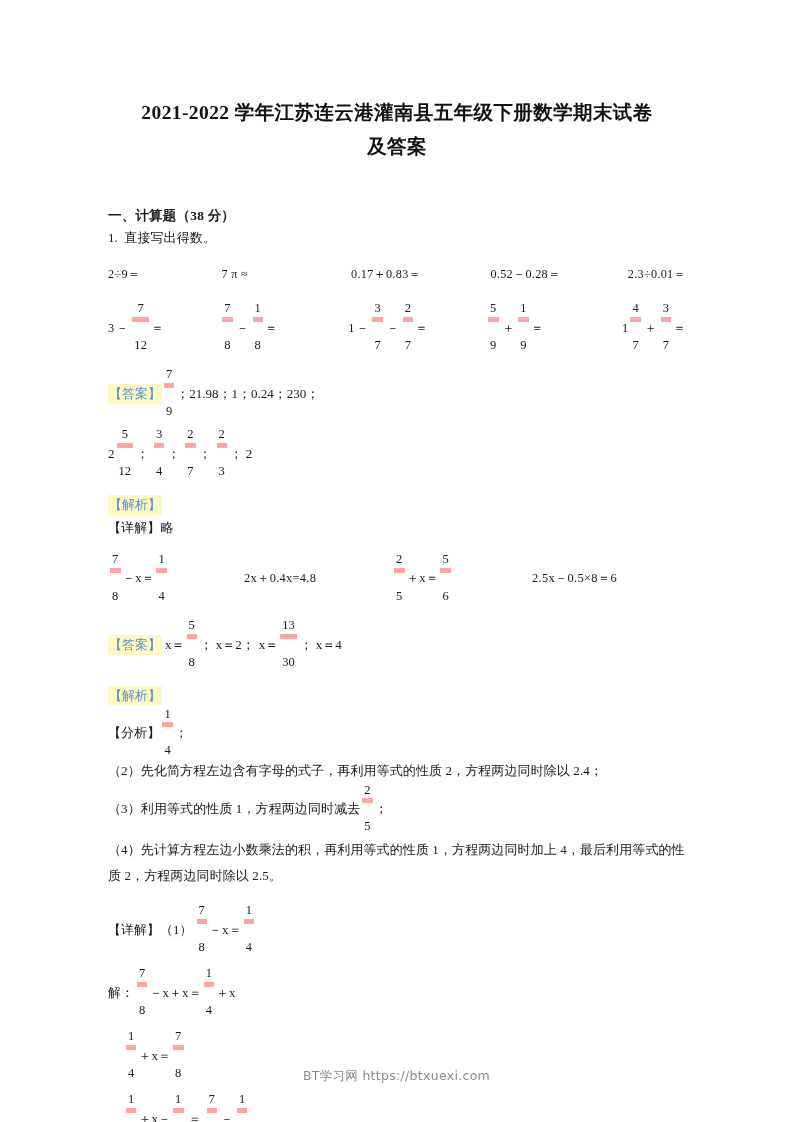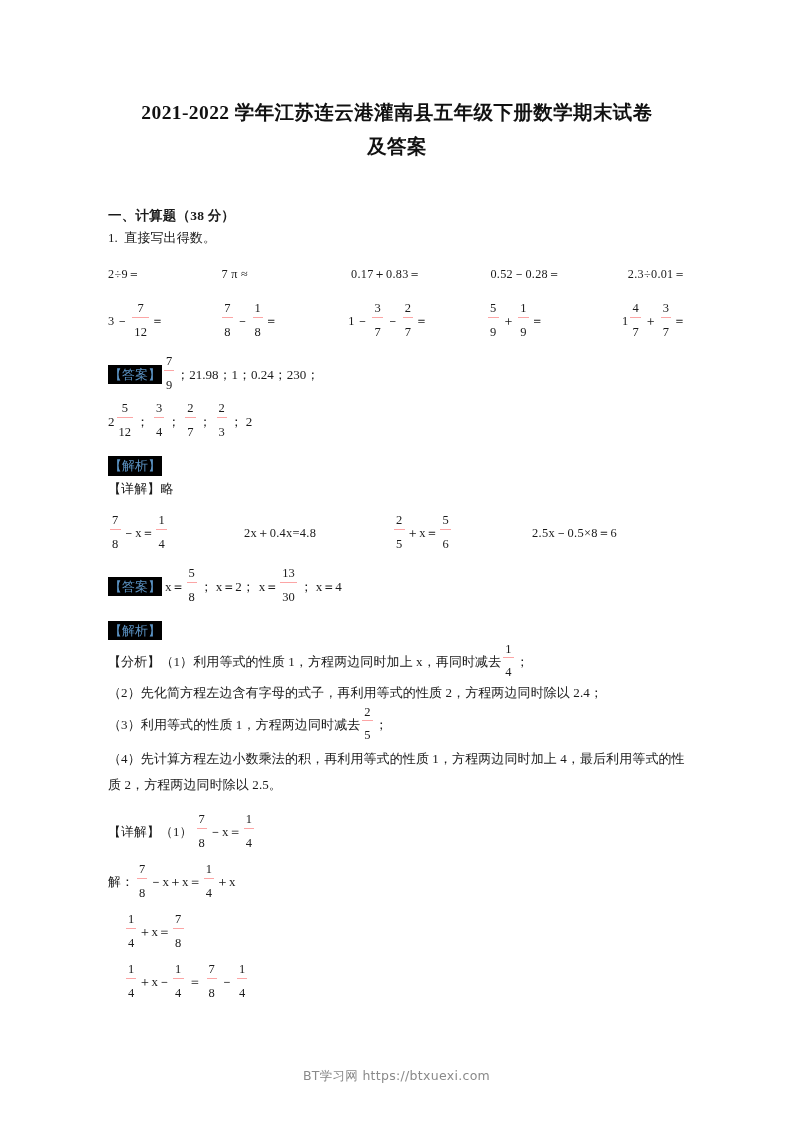--- a/index.html
+++ b/index.html
@@ -88,32 +88,32 @@
     position: relative;
     top: -0.06em;
   }
   .frac .num {
     font-size: 12.5px;
     padding: 0 2px 1px 2px;
     line-height: 1.08;
   }
   .frac .den {
     font-size: 12.5px;
-    padding: 8px 2px 0 2px;
+    padding: 17px 2px 0 2px;
     line-height: 1.08;
-    border-top: 1px solid #fca5a5;
+    border-top: 5px solid #fca5a5;
   }
 
   .op { padding: 0 1.5px; }
   .whole { margin-right: 0px; }
 
   
   .marker-blue {
     color: #5b93c4;
-    background: #000000;
+    background: #fef9c3;
     font-weight: normal;
     padding: 0 1px;
   }
   .ans-line, .jiexi-line {
     font-size: 13px;
     line-height: 1.5;
     margin-top: 16px;
     display: flex;
     align-items: center;
     flex-wrap: wrap;
@@ -333,21 +333,20 @@
       <span>x＝4</span>
     </div>
 
     <div class="jiexi-line">
       <span class="marker-blue">【解析】</span>
     </div>
 
     <div class="para">
       <span style="display:inline-flex;align-items:center;">
         <span>【分析】</span>
-        <span>（1）利用等式的性质 1，方程两边同时加上 x，再同时减去</span>
         <span class="frac">
           <span class="num">1</span>
           <span class="den">4</span>
         </span>
         <span>；</span>
       </span>
     </div>
 
     <div class="para">（2）先化简方程左边含有字母的式子，再利用等式的性质 2，方程两边同时除以 2.4；</div>
 

